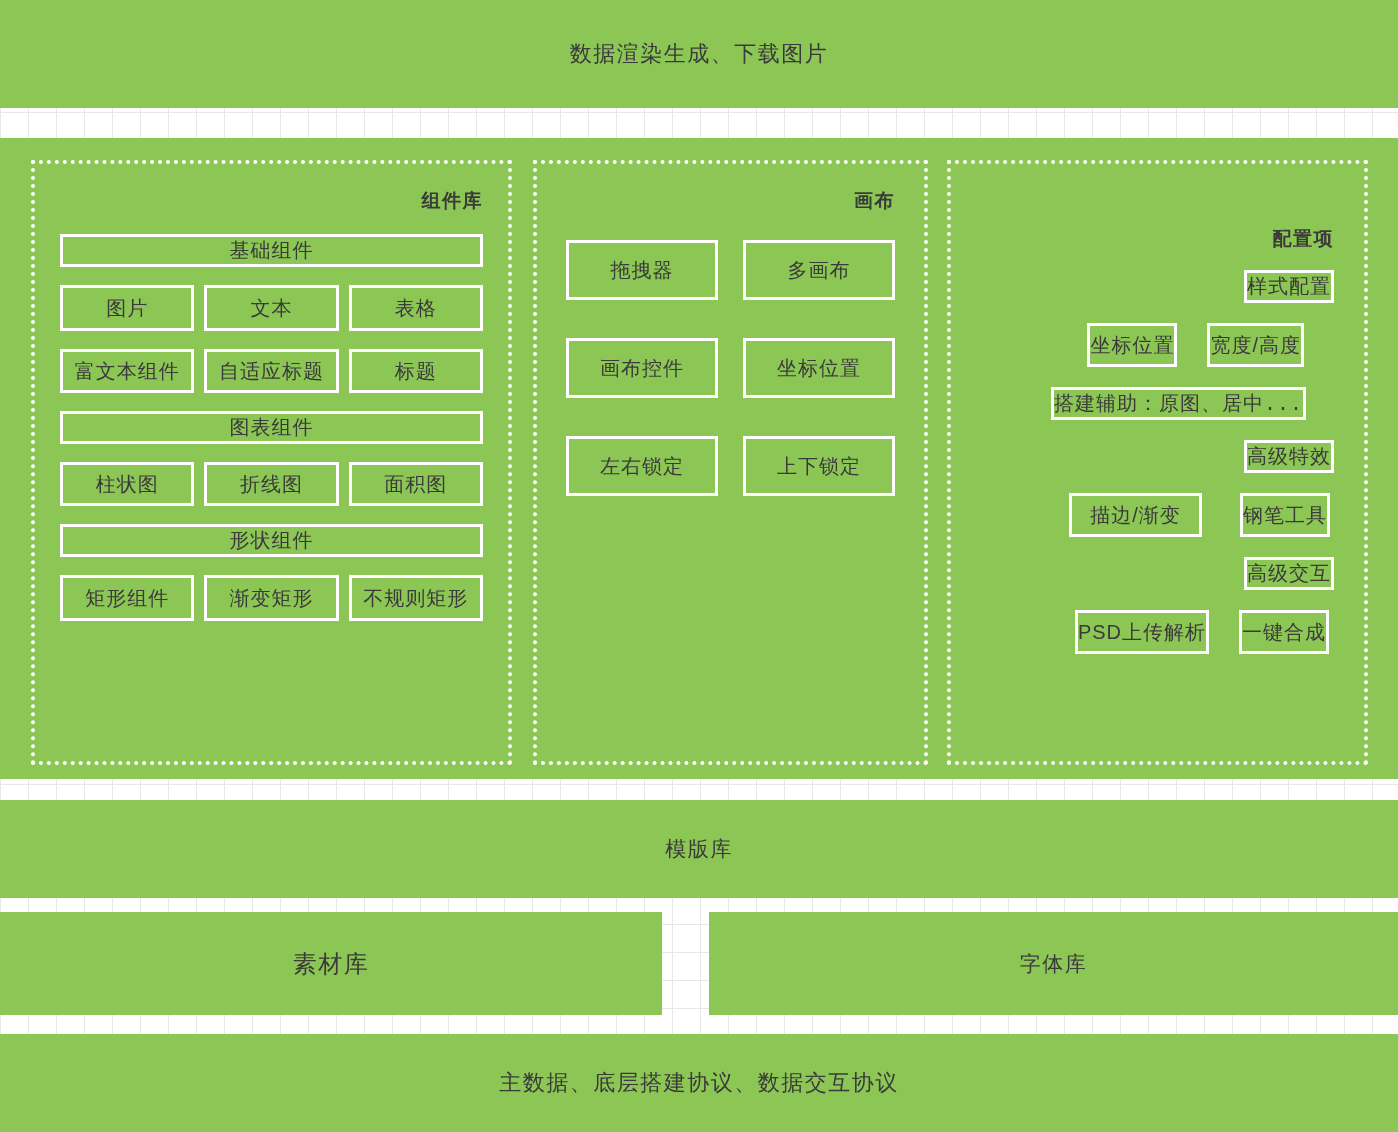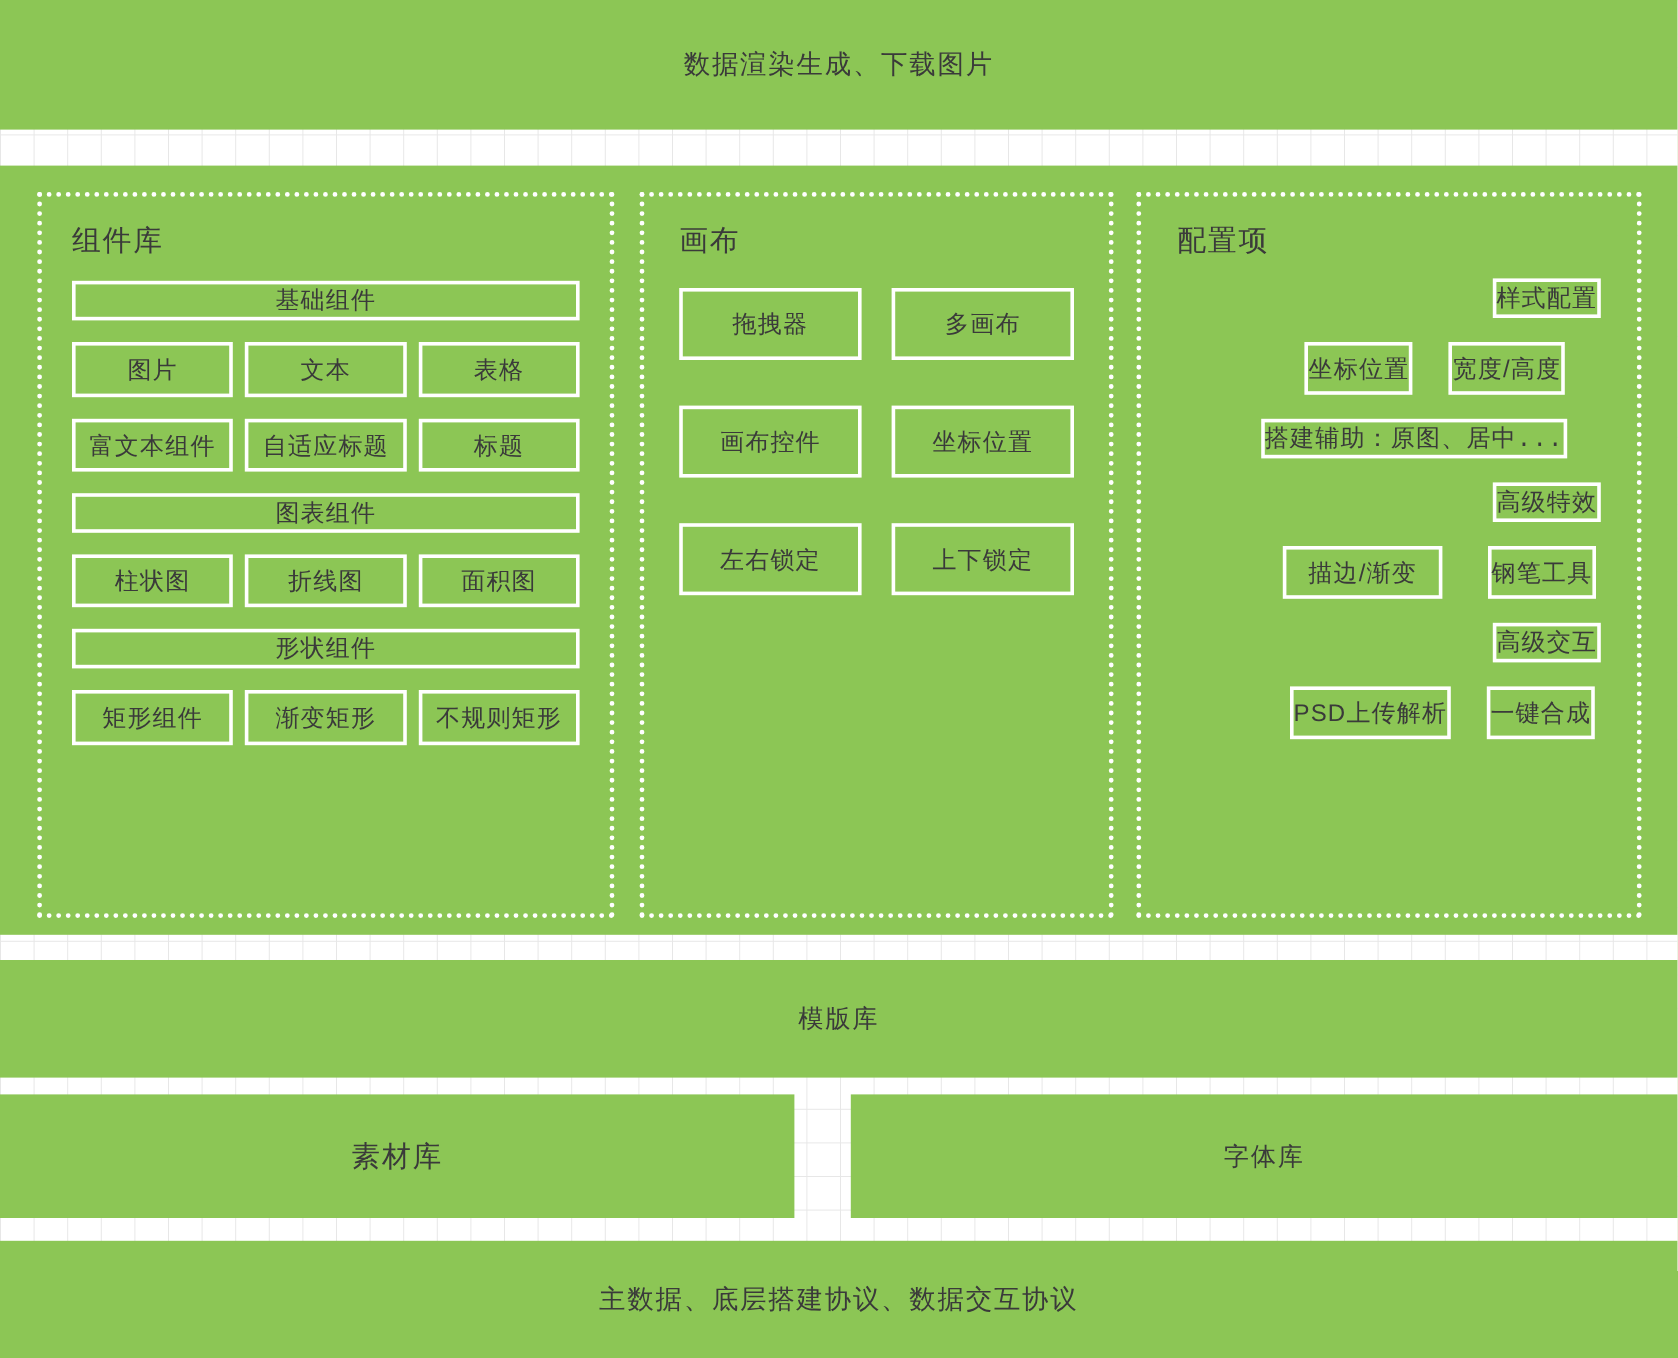--- a/index.html
+++ b/index.html
@@ -49,28 +49,28 @@
     height: 605px;
     border: 4px dotted #ffffff;
     padding: 22px 25px 0;
   }
   .sec1 { left: 31px;  width: 481px; }
   .sec2 { left: 533px; width: 395px; padding: 22px 29px 0; }
   .sec3 { left: 947px; width: 421px; padding: 22px 30px 0; }
 
   .sec-title {
     margin: 0 0 18px;
-    font-size: 24px;
-    font-weight: 400;
+    font-size: 19px;
+    font-weight: 700;
     line-height: 30px;
-    text-align: left;
+    text-align: right;
     letter-spacing: 1.5px;
   }
   .sec2 .sec-title { margin-bottom: 24px; }
-  .sec3 .sec-title { margin-bottom: 16px; }
+  .sec3 .sec-title { margin-bottom: 16px; margin-top: 38px; }
 
   .rows { display: flex; flex-direction: column; }
   .gap18 { gap: 18px; }
   .gap20 { gap: 20px; align-items: flex-end; }
   .gap38 { gap: 38px; }
 
   .row { display: flex; }
   .gap10 { gap: 10px; justify-content: center; }
   .gap25 { gap: 25px; }
 

